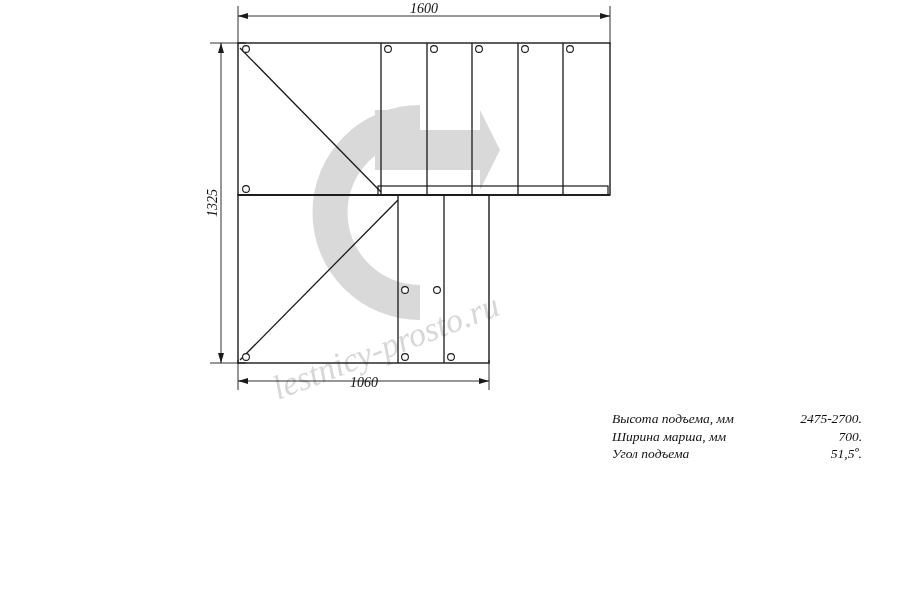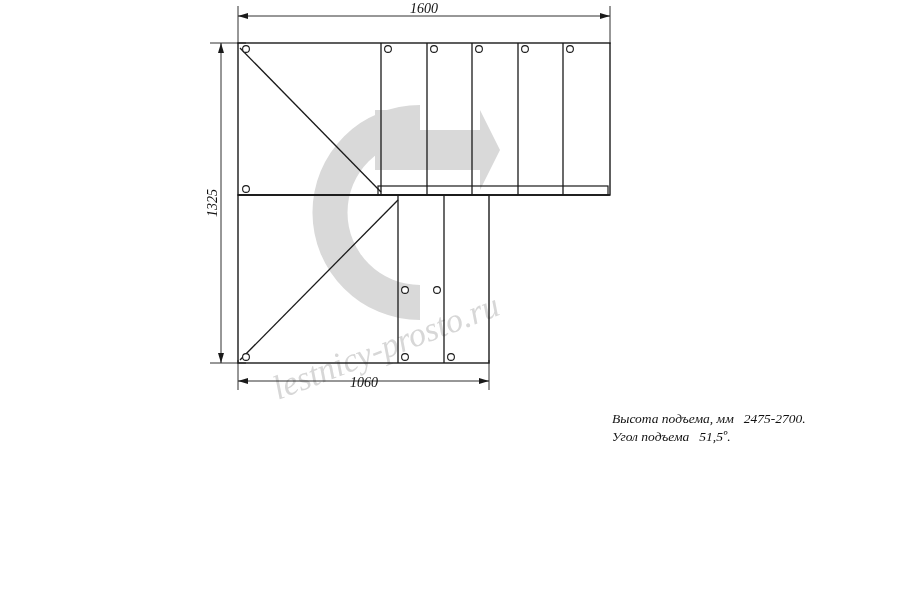--- a/index.html
+++ b/index.html
@@ -31,23 +31,25 @@
     left: 612px;
     top: 410px;
     width: 250px;
     font-family: "Liberation Serif", serif;
     font-style: italic;
     font-size: 13.5px;
     color: #111111;
   }
   .spec-row {
     display: flex;
+    justify-content: space-between;
     align-items: baseline;
     line-height: 17.5px;
     white-space: nowrap;
+    gap: 44px;
   }
   .spec-label {
     text-align: left;
   }
   .spec-value {
     text-align: right;
     padding-left: 10px;
   }
   .dim-text {
     font-family: "Liberation Serif", serif;
@@ -154,18 +156,22 @@
       <line x1="238" y1="195" x2="610" y2="195"></line>
     </g>
   </svg>
 
   <div class="spec">
     <div class="spec-row">
       <span class="spec-label">Высота подъема, мм</span>
       <span class="spec-value">2475-2700.</span>
     </div>
     <div class="spec-row">
+      <span class="spec-label">Ширина марша, мм</span>
+      <span class="spec-value">700.</span>
+    </div>
+    <div class="spec-row">
       <span class="spec-label">Угол подъема</span>
       <span class="spec-value">51,5º.</span>
     </div>
   </div>
 
 </div>
 
 </body></html>

